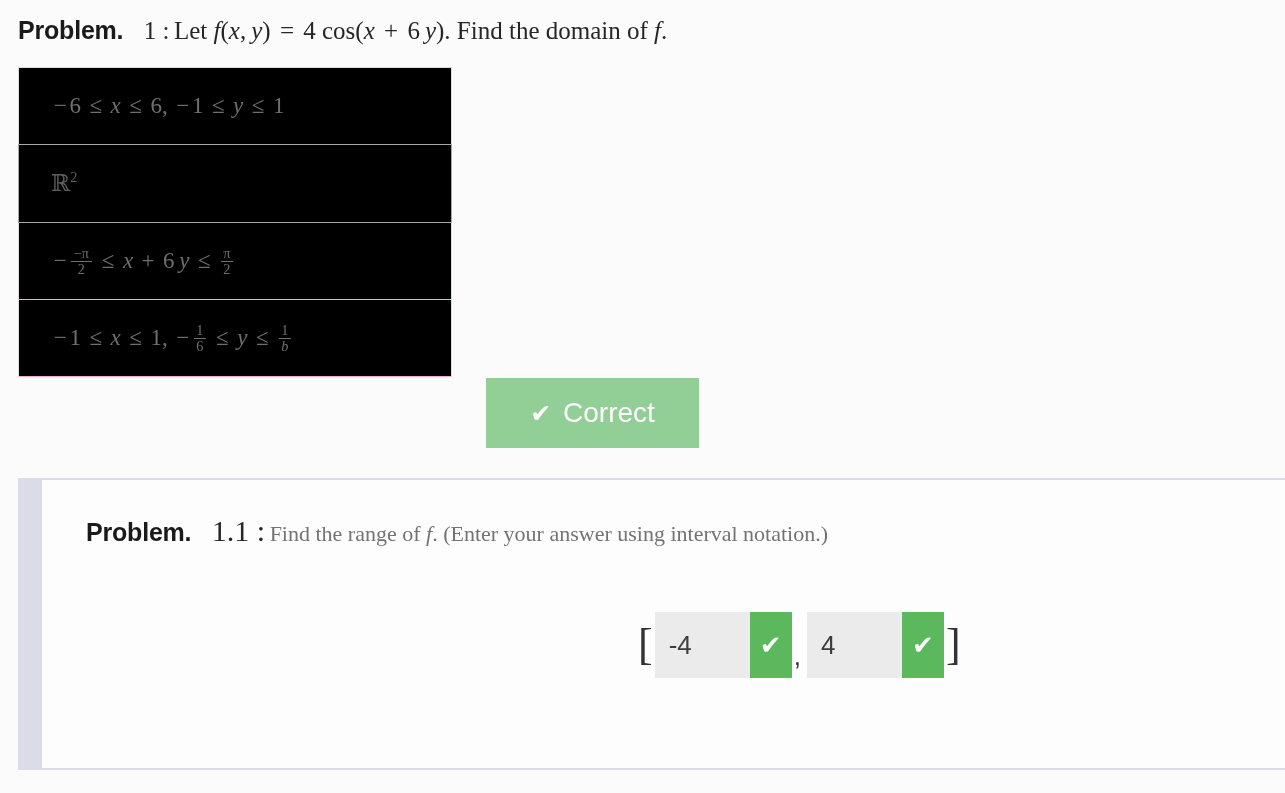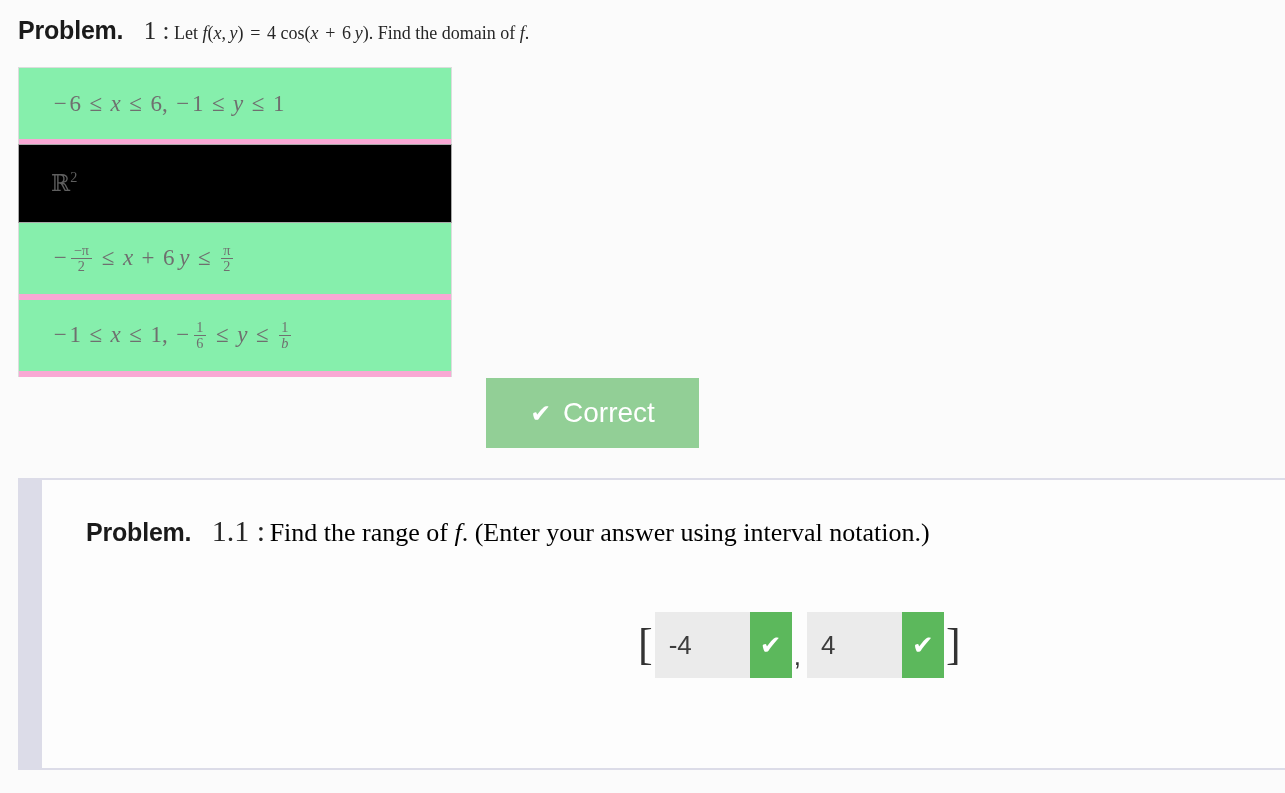--- a/index.html
+++ b/index.html
@@ -61,43 +61,43 @@
     letter-spacing: -0.2px;
   }
   .problem-number {
     font-family: "Liberation Serif", "DejaVu Serif", serif;
     font-size: 25px;
     color: #262626;
     margin-left: 16px;
   }
   .problem-body {
     font-family: "Liberation Serif", "DejaVu Serif", serif;
-    font-size: 18px;
+    font-size: 25px;
     color: #262626;
   }
 
   
   .option-list {
     position: absolute;
     left: 18px;
     top: 67px;
     width: 434px;
     border: 1px solid #dcdcdc;
     border-bottom: none;
     box-sizing: border-box;
     background: #ffffff;
   }
   .option-row {
     box-sizing: border-box;
     height: 77px;
-    border-bottom: 6px solid #f9a8d4;
+    border-bottom: 1px solid #f9a8d4;
     display: flex;
     align-items: center;
     padding-left: 32px;
-    background: #86efac;
+    background: #000000;
     color: #6f6f6f;
     font-size: 23px;
     cursor: pointer;
   }
   .option-row.selected {
     background: #000000;
     border: 1px solid #a9a9a9;
     margin: -1px -1px 0 -1px;
     height: 79px;
     color: #5f5f5f;
@@ -153,22 +153,22 @@
     letter-spacing: -0.2px;
   }
   .sub-number {
     font-family: "Liberation Serif", "DejaVu Serif", serif;
     font-size: 30px;
     color: #262626;
     margin-left: 16px;
   }
   .sub-body {
     font-family: "Liberation Serif", "DejaVu Serif", serif;
-    font-size: 26px;
-    color: #000000;
+    font-size: 22px;
+    color: #737373;
   }
 
   
   .answer-row {
     position: absolute;
     left: 594px;
     top: 132px;
     display: flex;
     align-items: center;
   }

